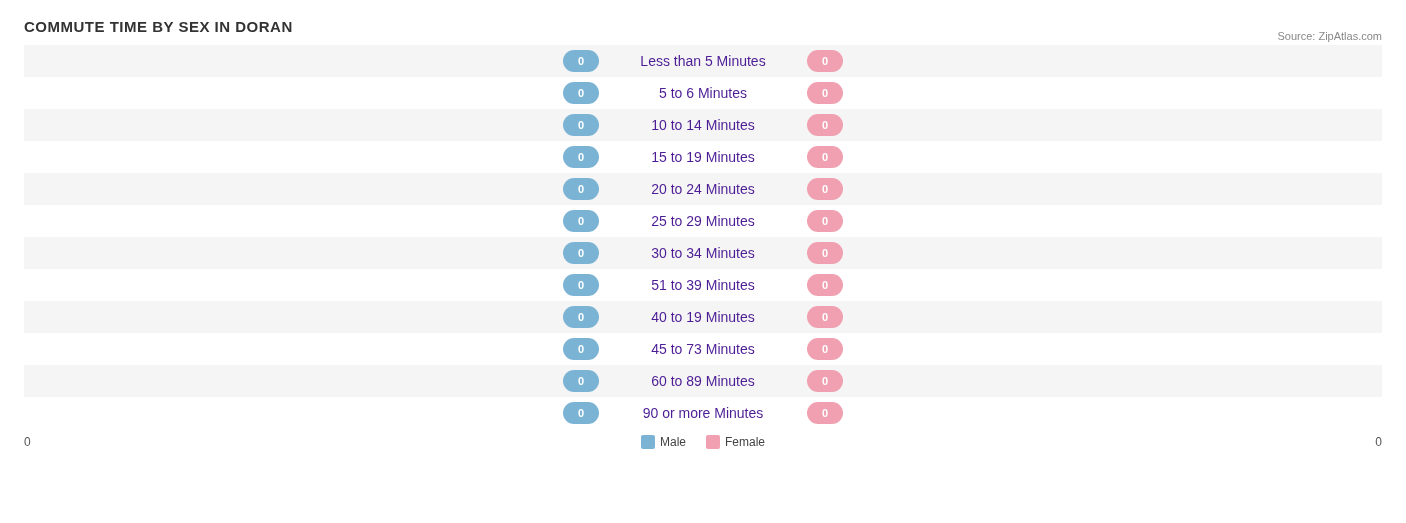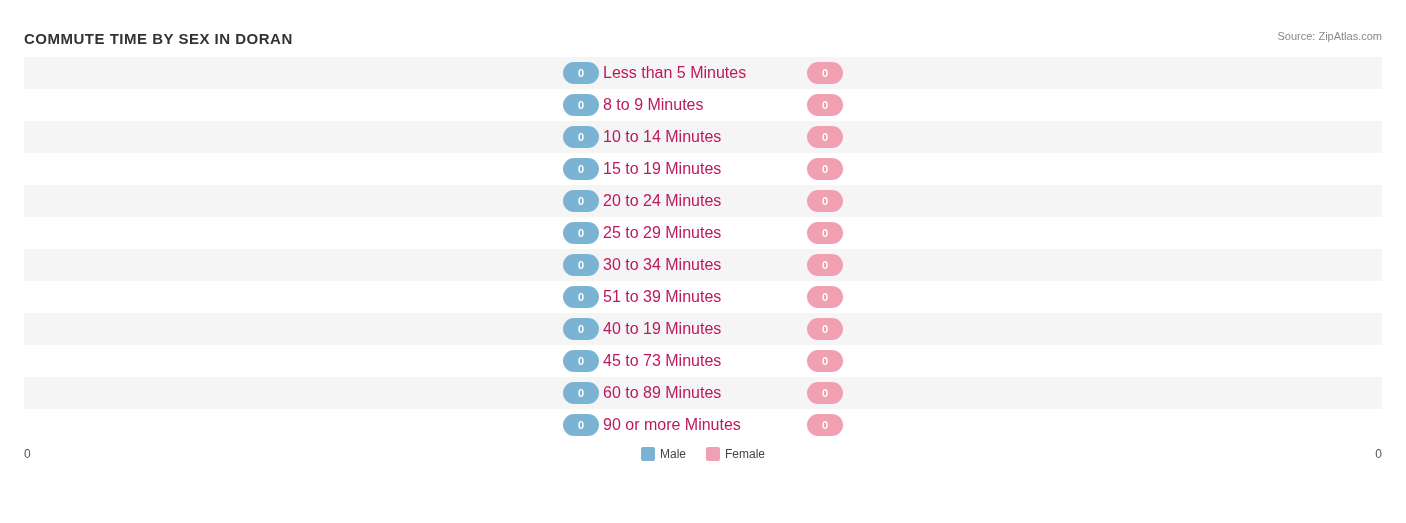--- a/index.html
+++ b/index.html
@@ -6,21 +6,21 @@
     body {
       font-family: Arial, sans-serif;
       background: #fff;
       width: 1406px;
       height: 523px;
       overflow: hidden;
     }
     .chart-container {
       width: 1406px;
       height: 421px;
-      padding: 30px 24px 48px 24px;
+      padding: 18px 24px 48px 24px;
       position: relative;
     }
     .chart-title {
       font-size: 15px;
       font-weight: bold;
       text-transform: uppercase;
       color: #333;
       letter-spacing: 0.5px;
       margin-bottom: 10px;
     }
@@ -69,23 +69,23 @@
     .right-side {
       flex: 1;
       display: flex;
       justify-content: flex-start;
       align-items: center;
       padding-left: 4px;
       position: relative;
     }
     .label-center {
       width: 200px;
-      text-align: left;
-      font-size: 16px;
-      color: #be185d;
+      text-align: center;
+      font-size: 14px;
+      color: #4c1d95;
       flex-shrink: 0;
       z-index: 2;
     }
     .pill-blue {
       background: #7ab3d4;
       border-radius: 12px;
       height: 22px;
       min-width: 36px;
       display: flex;
       align-items: center;
@@ -159,21 +159,21 @@
       </div>
       <div class="label-center">Less than 5 Minutes</div>
       <div class="right-side">
         <div class="pill-pink">0</div>
       </div>
     </div>
         <div class="bar-row">
       <div class="left-side">
         <div class="pill-blue">0</div>
       </div>
-      <div class="label-center">8 to 9 Minutes</div>
+      <div class="label-center">5 to 6 Minutes</div>
       <div class="right-side">
         <div class="pill-pink">0</div>
       </div>
     </div>
         <div class="bar-row">
       <div class="left-side">
         <div class="pill-blue">0</div>
       </div>
       <div class="label-center">10 to 14 Minutes</div>
       <div class="right-side">

